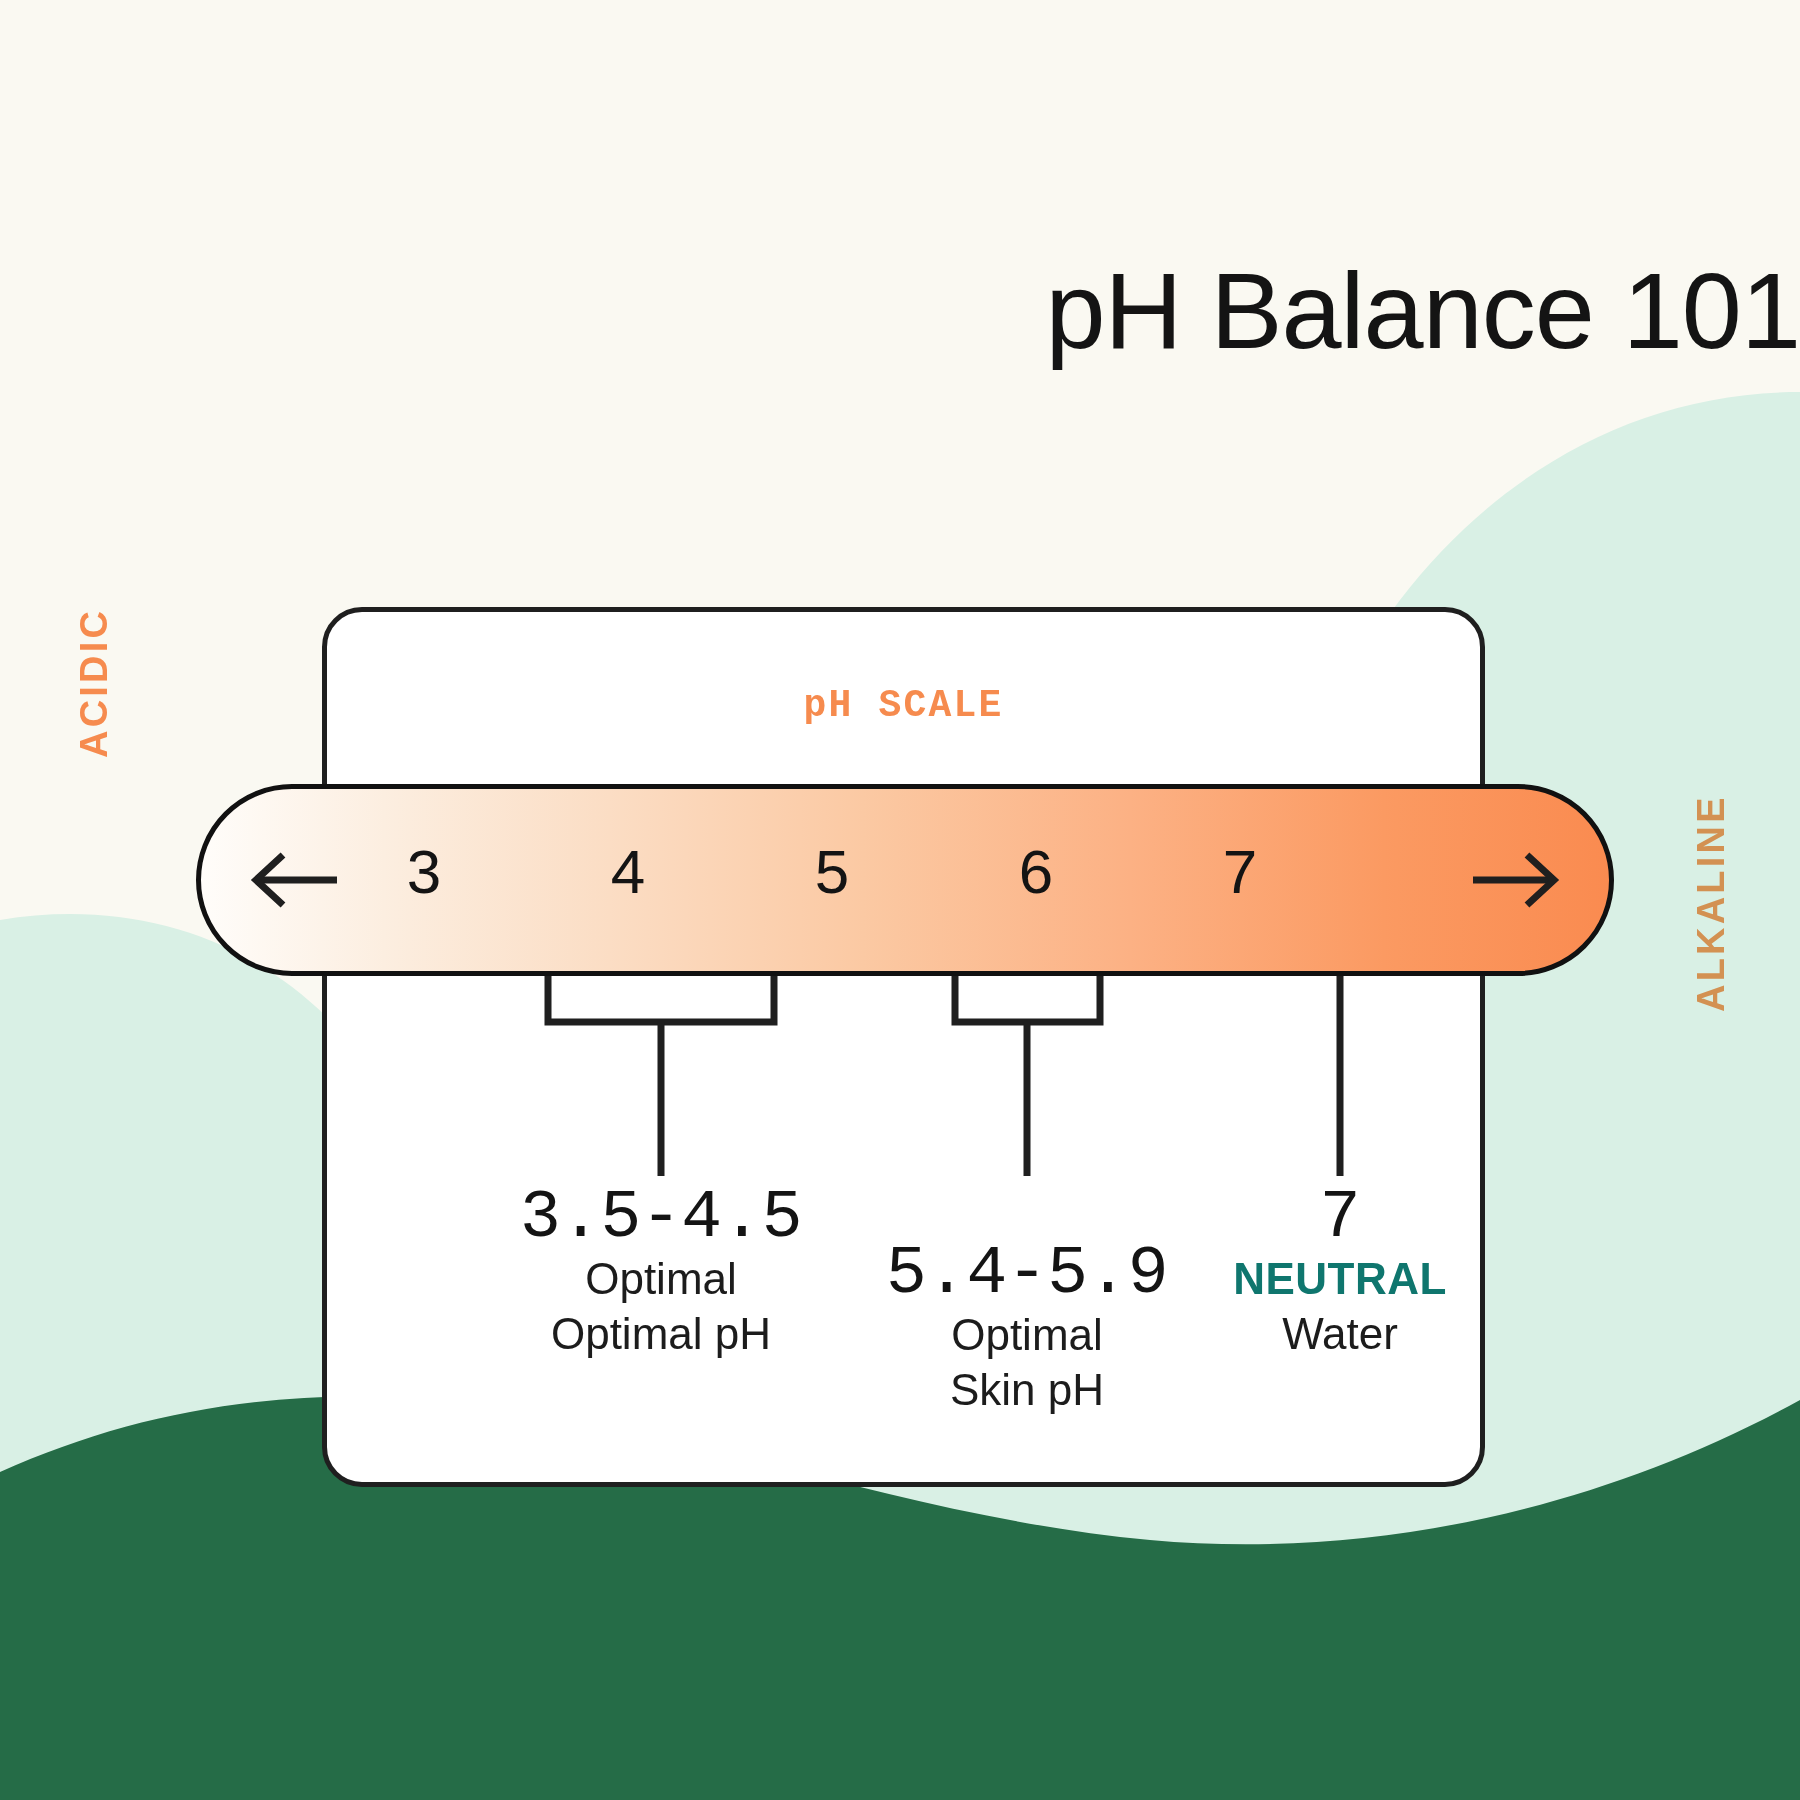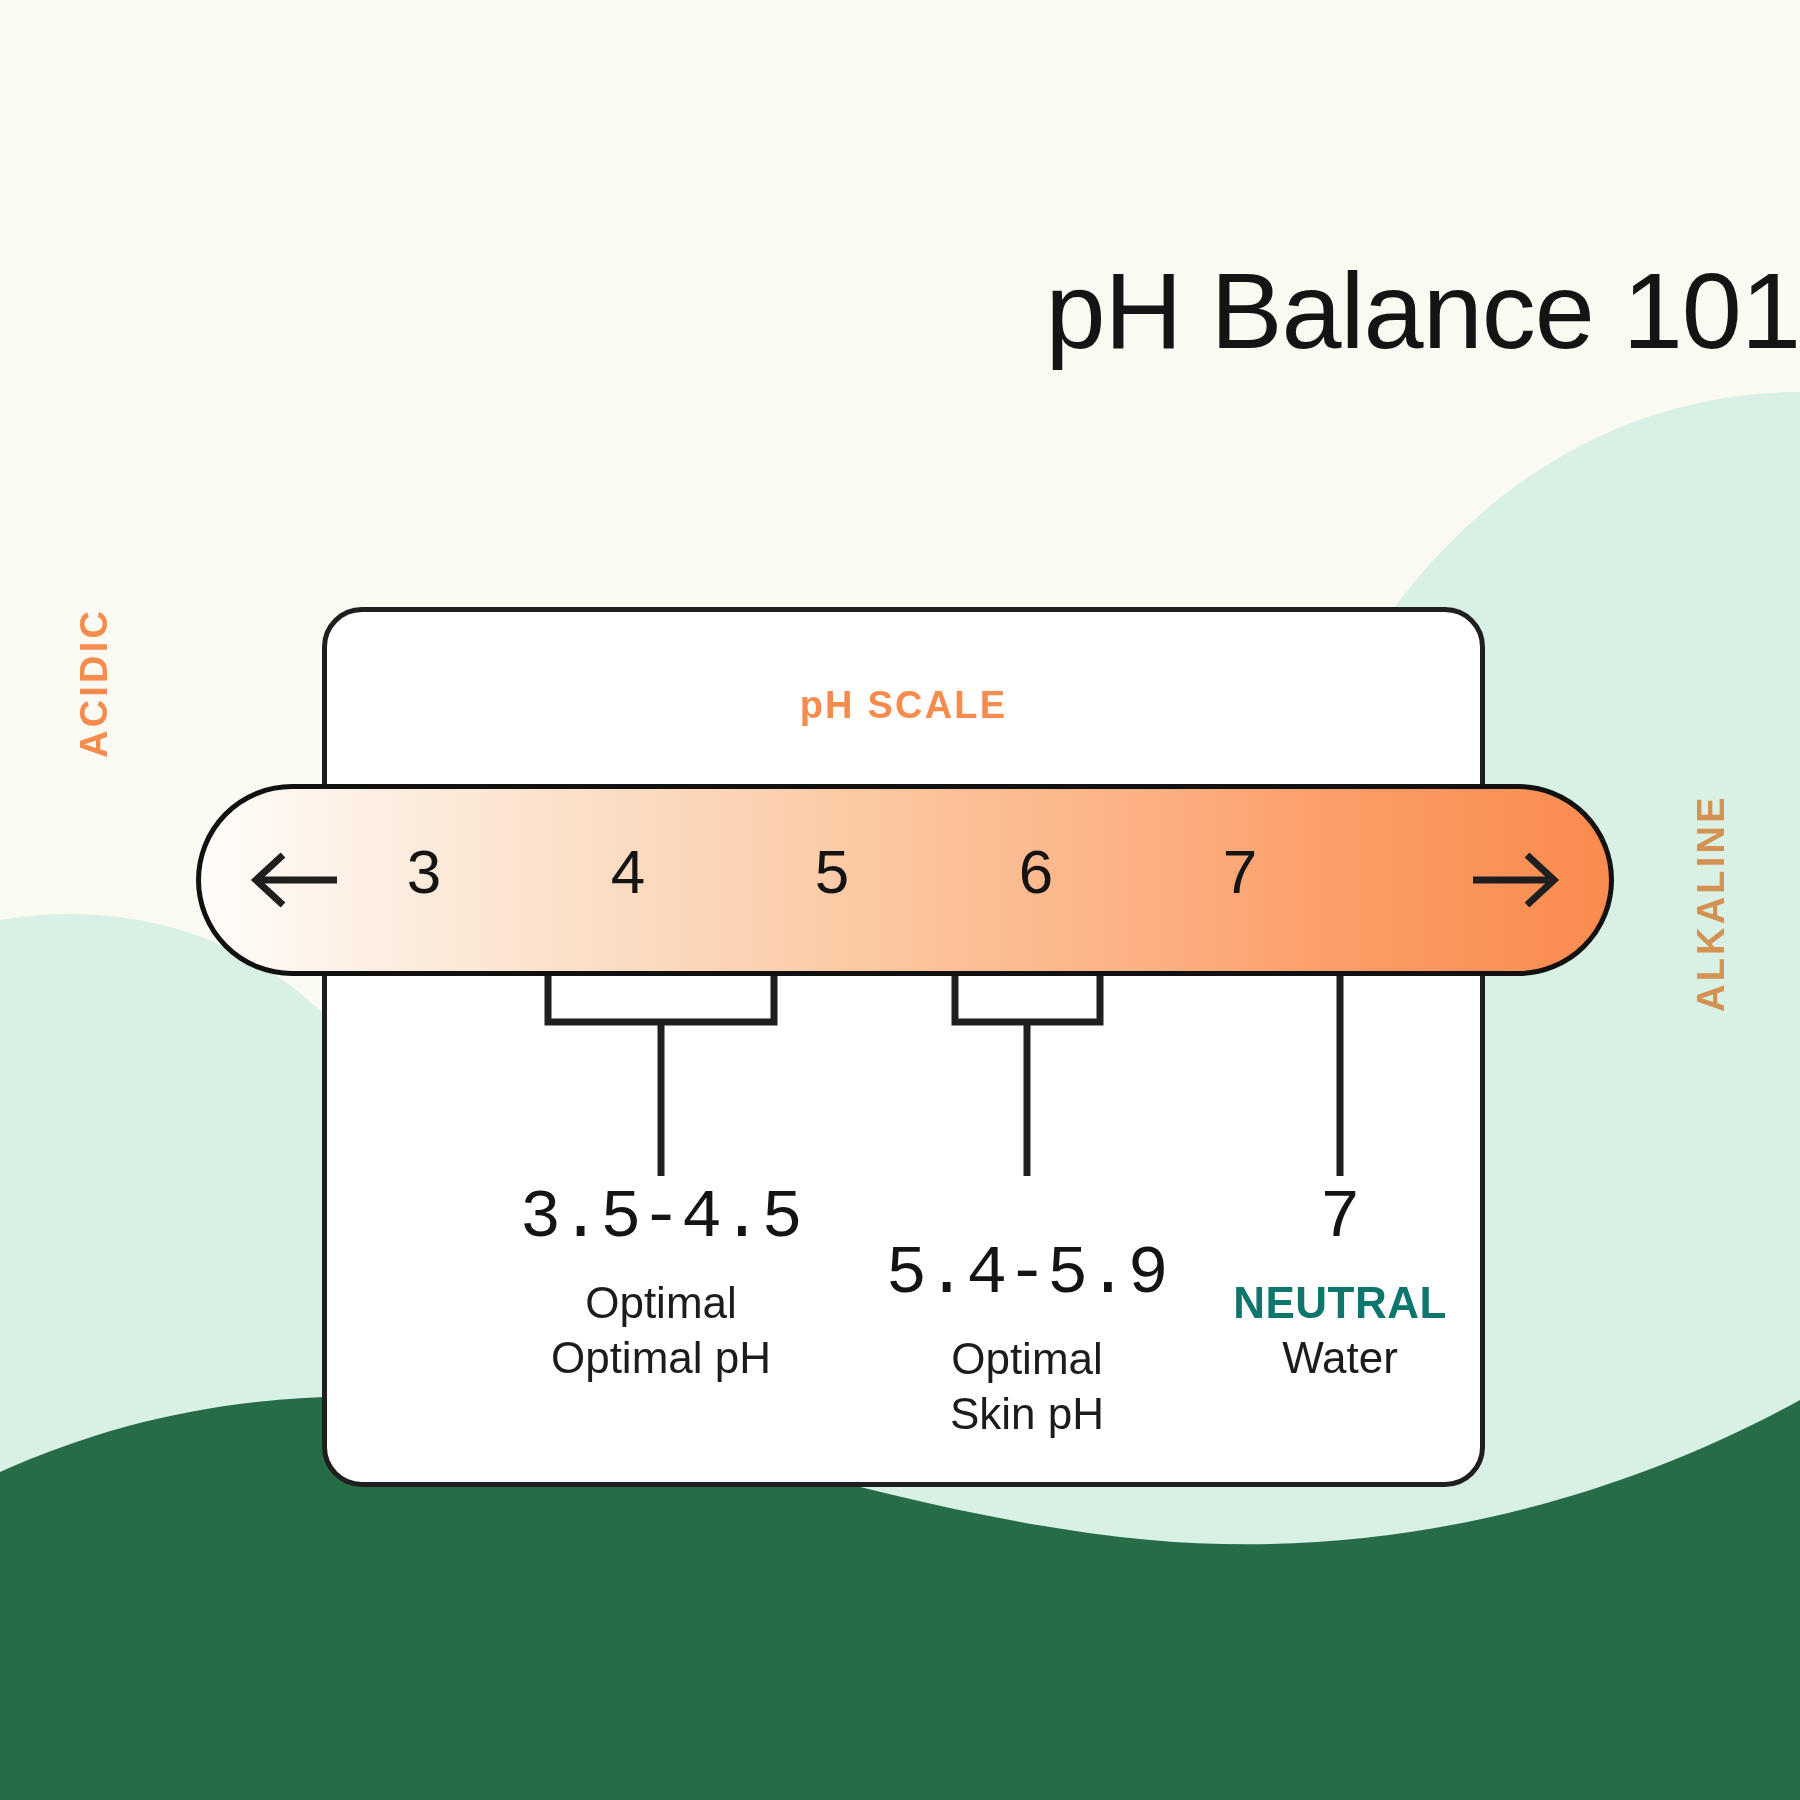--- a/index.html
+++ b/index.html
@@ -52,20 +52,21 @@
   #scale-card-label {
     position: absolute;
     left: 0;
     top: 72px;
     width: 100%;
     text-align: center;
     font-size: 38px;
     font-weight: 700;
     letter-spacing: 2.2px;
     color: #F68B4E;
+    font-family: Liberation Mono, monospace;
   }
 
   
   #ph-bar {
     position: absolute;
     left: 196px;
     top: 784px;
     width: 1418px;
     height: 192px;
     border: 5px solid #111111;
@@ -133,21 +134,20 @@
   }
   .callout-value {
     font-size: 68px;
     font-weight: 400;
     color: #141414;
     letter-spacing: -0.5px;
     white-space: nowrap;
     font-family: Liberation Mono, monospace;
   }
   .callout-desc {
-    margin-top: 24px;
     font-size: 44px;
     font-weight: 400;
     color: #1c1c1c;
     line-height: 1.24;
     white-space: nowrap;
   }
   .callout-tag {
     font-size: 44px;
     font-weight: 700;
     letter-spacing: 0.5px;

